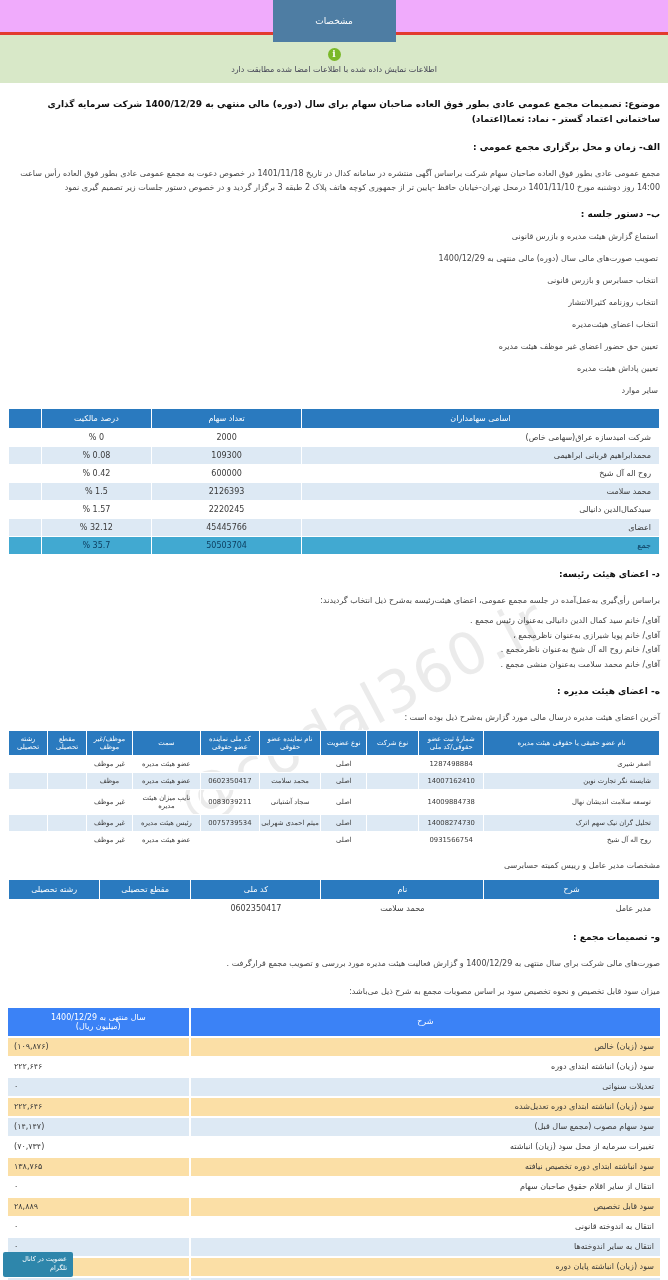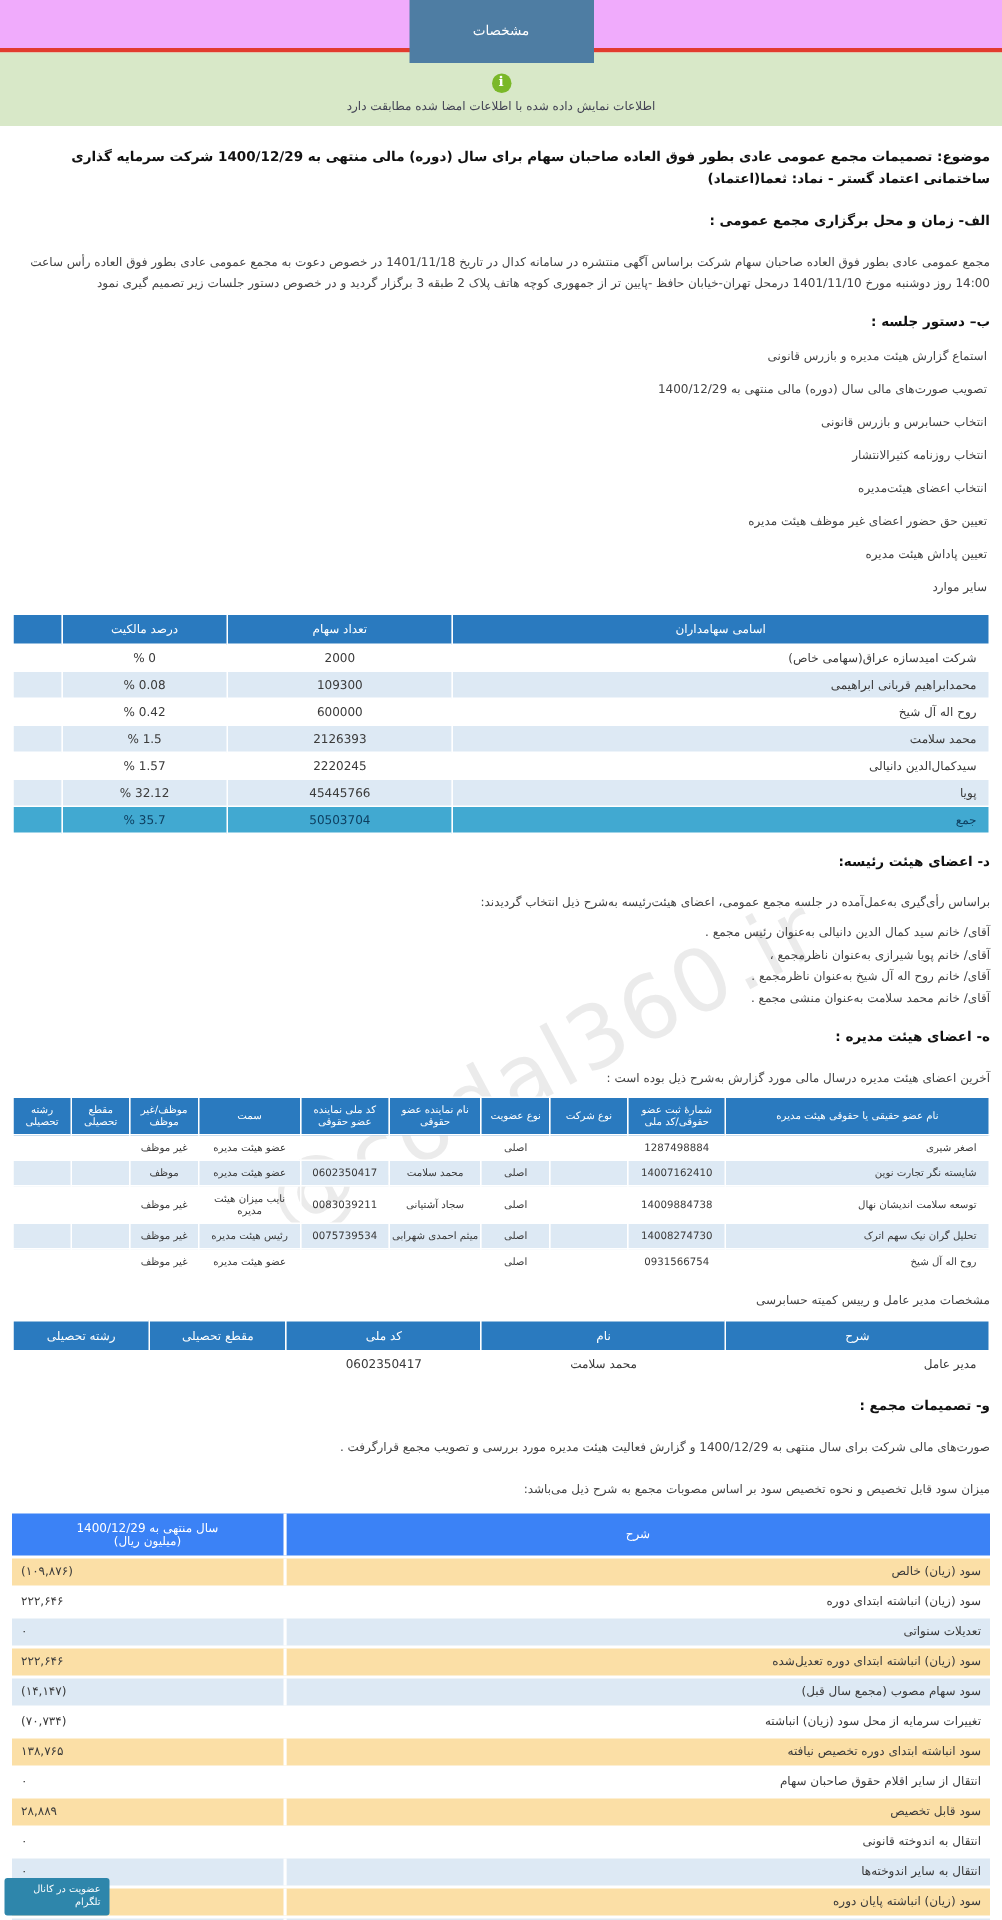--- a/index.html
+++ b/index.html
@@ -131,21 +131,21 @@
           <td>% 1.5</td>
           <td></td>
         </tr>
         <tr>
           <td>سیدکمال‌الدین دانیالی</td>
           <td>2220245</td>
           <td>% 1.57</td>
           <td></td>
         </tr>
         <tr>
-          <td>پویا</td>
+          <td>اعضای</td>
           <td>45445766</td>
           <td>% 32.12</td>
           <td></td>
         </tr>
         <tr class="total">
           <td>جمع</td>
           <td>50503704</td>
           <td>% 35.7</td>
           <td></td>
         </tr>

